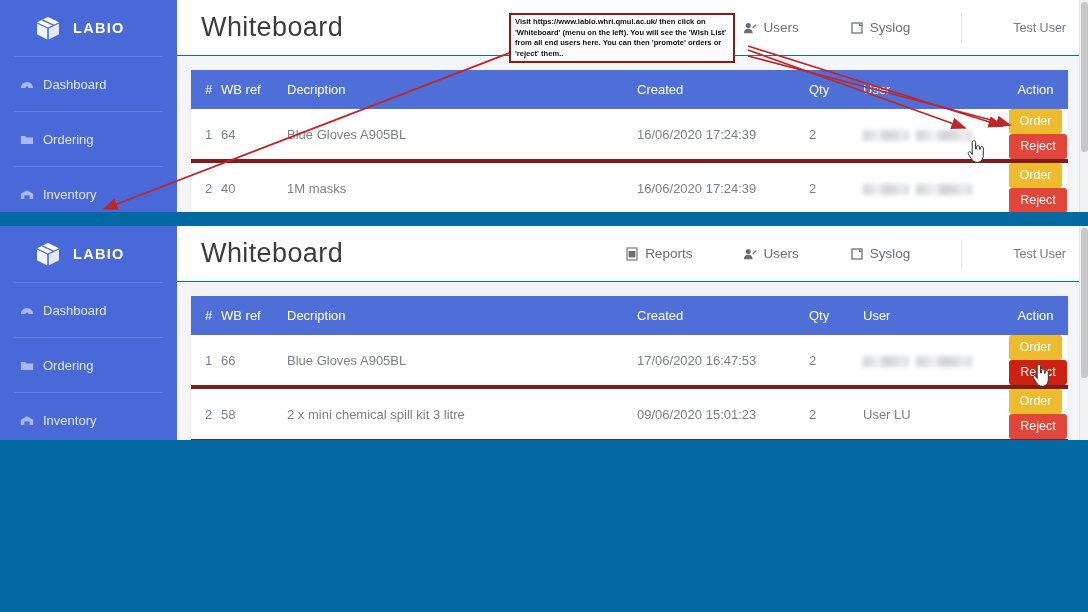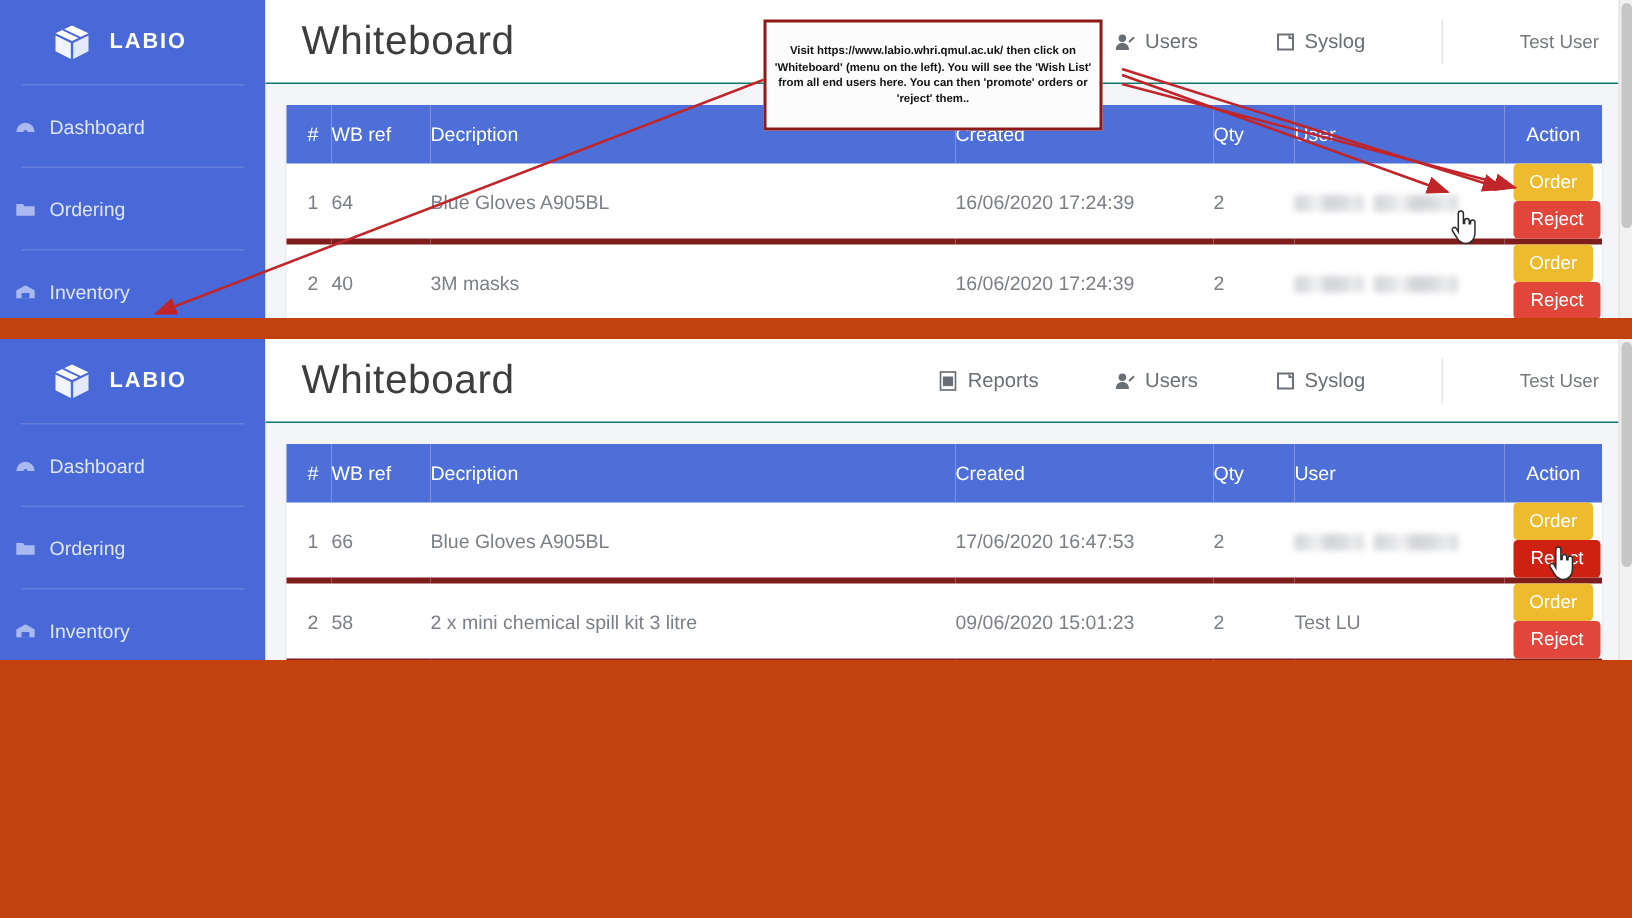--- a/index.html
+++ b/index.html
@@ -2,39 +2,39 @@
 <html><head>
 <meta charset="utf-8">
 <style>
   * { box-sizing: border-box; margin: 0; padding: 0; }
   html, body {
     width: 1088px; height: 612px;
     background: #ffffff;
     font-family: "Liberation Sans", sans-serif;
     overflow: hidden;
   }
-  .screen { position: relative; width: 1088px; height: 612px; background: #c2410c; }
+  .screen { position: relative; width: 1088px; height: 612px; background: #0369a1; }
 
   
   .panel { position: absolute; left: 0; width: 1088px; overflow: hidden; background: #fff; }
   #panel-1 { top: 0; height: 212px; }
   #panel-2 { top: 226px; height: 214px; }
 
   .sidebar {
     position: absolute; left: 0; top: 0; width: 177px; height: 100%;
     background: #4a69d8;
   }
   .brand { height: 56px; display: flex; align-items: center; padding-left: 34px; gap: 11px; }
   .brand-icon { width: 28px; height: 28px; display: block; }
   .brand-name {
     color: #ffffff; font-size: 14.5px; font-weight: bold; letter-spacing: 1.3px;
   }
   .nav-sep { height: 1px; background: rgba(255,255,255,0.14); margin: 0 14px; }
   .nav-item {
-    height: 54px; display: flex; align-items: center; gap: 9px; padding-left: 10px;
+    height: 54px; display: flex; align-items: center; gap: 9px; padding-left: 20px;
     color: #dfe5fb; font-size: 13px; text-align: right;
   }
   .nav-ico { width: 14px; height: 13px; display: block; opacity: .72; }
 
   
   .content { position: absolute; left: 177px; top: 0; right: 0; height: 100%; background: #f4f5f9; }
   .topbar {
     height: 56px; background: #ffffff; display: flex; align-items: center;
     padding: 0 22px 0 24px; border-bottom: 1px solid #0f766e;
   }
@@ -86,21 +86,21 @@
   }
   .btn-order  { background: #eeba2e; }
   .btn-reject { background: #e2453a; margin-left: 5px; }
   .btn-reject.active { background: #cf2112; }
 
   
   .overlay { position: absolute; inset: 0; pointer-events: none; }
   .callout {
     position: absolute; left: 509px; top: 13px; width: 226px;
     border: 2px solid #8d1a17; background: #fdfcfc;
-    padding: 14px 4px; text-align: center;
+    padding: 2px 4px; 
     font-size: 7.6px; line-height: 10.5px; color: #111; font-weight: 600;
     font-family: "Liberation Sans", sans-serif;
   }
   .cursor { position: absolute; width: 20px; height: 24px; }
   .scrollbar {
     position: absolute; right: 0; width: 9px; background: #f1f1f1;
     border-left: 1px solid #e4e4e4;
   }
   .scroll-thumb { position: absolute; left: 1px; width: 7px; background: #c6c6c6; border-radius: 4px; }
 </style>
@@ -201,21 +201,21 @@
                 <span class="blur-name blur-a"></span><span class="blur-name blur-b"></span>
               </td>
               <td class="c-act">
                 <button class="btn btn-order">Order</button>
                 <button class="btn btn-reject">Reject</button>
               </td>
             </tr>
             <tr>
               <td class="c-num">2</td>
               <td class="c-ref">40</td>
-              <td class="c-desc">3M masks</td>
+              <td class="c-desc">1M masks</td>
               <td class="c-crt">16/06/2020 17:24:39</td>
               <td class="c-qty">2</td>
               <td class="c-user">
                 <span class="blur-name blur-a"></span><span class="blur-name blur-b"></span>
               </td>
               <td class="c-act">
                 <button class="btn btn-order">Order</button>
                 <button class="btn btn-reject">Reject</button>
               </td>
             </tr>
@@ -324,21 +324,21 @@
                 <button class="btn btn-order">Order</button>
                 <button class="btn btn-reject active">Reject</button>
               </td>
             </tr>
             <tr>
               <td class="c-num">2</td>
               <td class="c-ref">58</td>
               <td class="c-desc">2 x mini chemical spill kit 3 litre</td>
               <td class="c-crt">09/06/2020 15:01:23</td>
               <td class="c-qty">2</td>
-              <td class="c-user">Test LU</td>
+              <td class="c-user">User LU</td>
               <td class="c-act">
                 <button class="btn btn-order">Order</button>
                 <button class="btn btn-reject">Reject</button>
               </td>
             </tr>
           </tbody>
         </table>
       </div>
 
       <div class="scrollbar" style="top:0; height:214px;">

